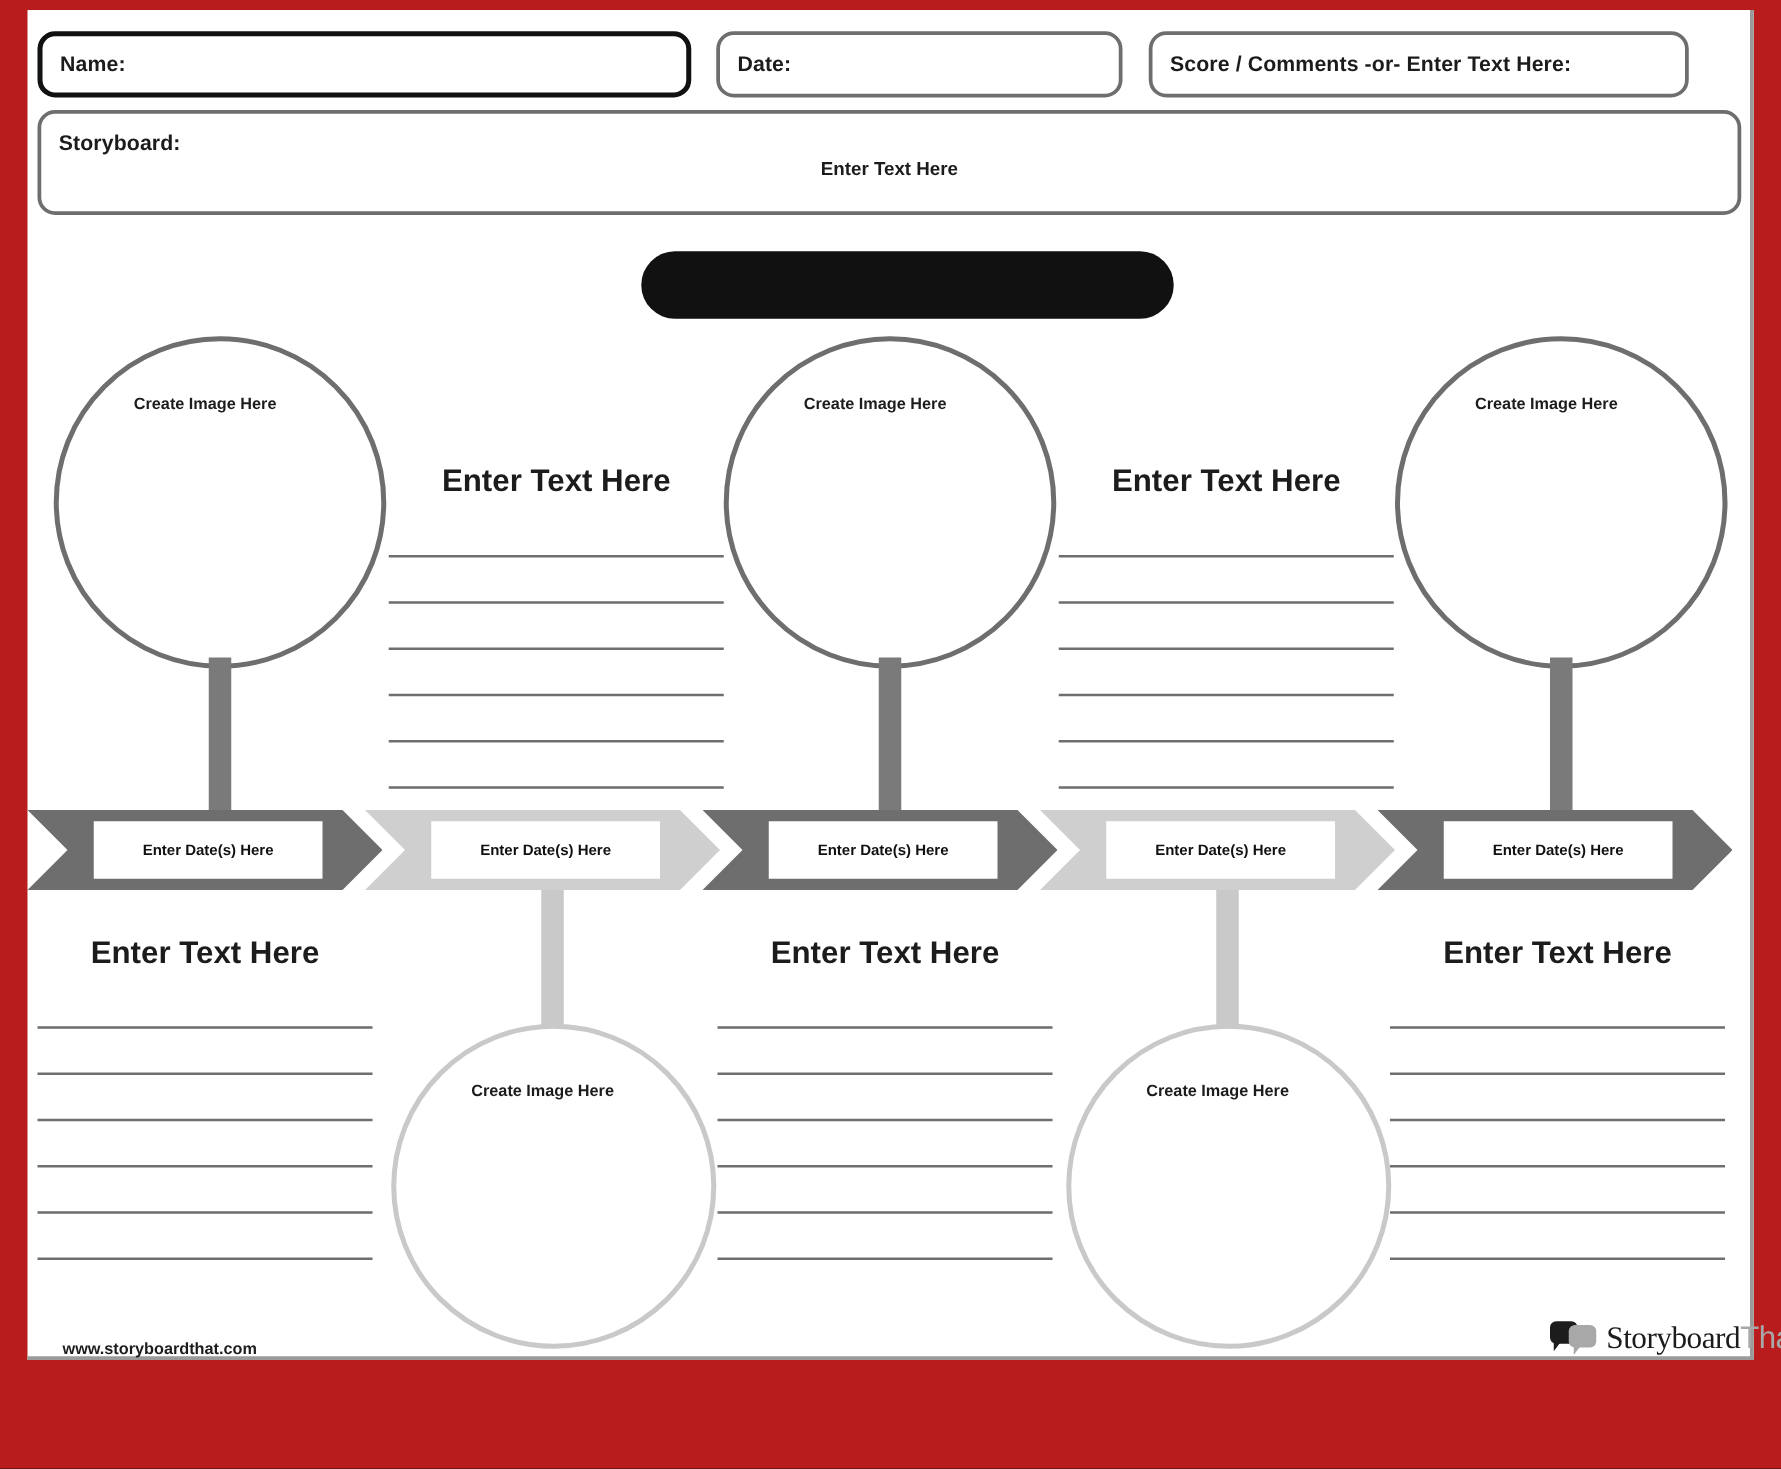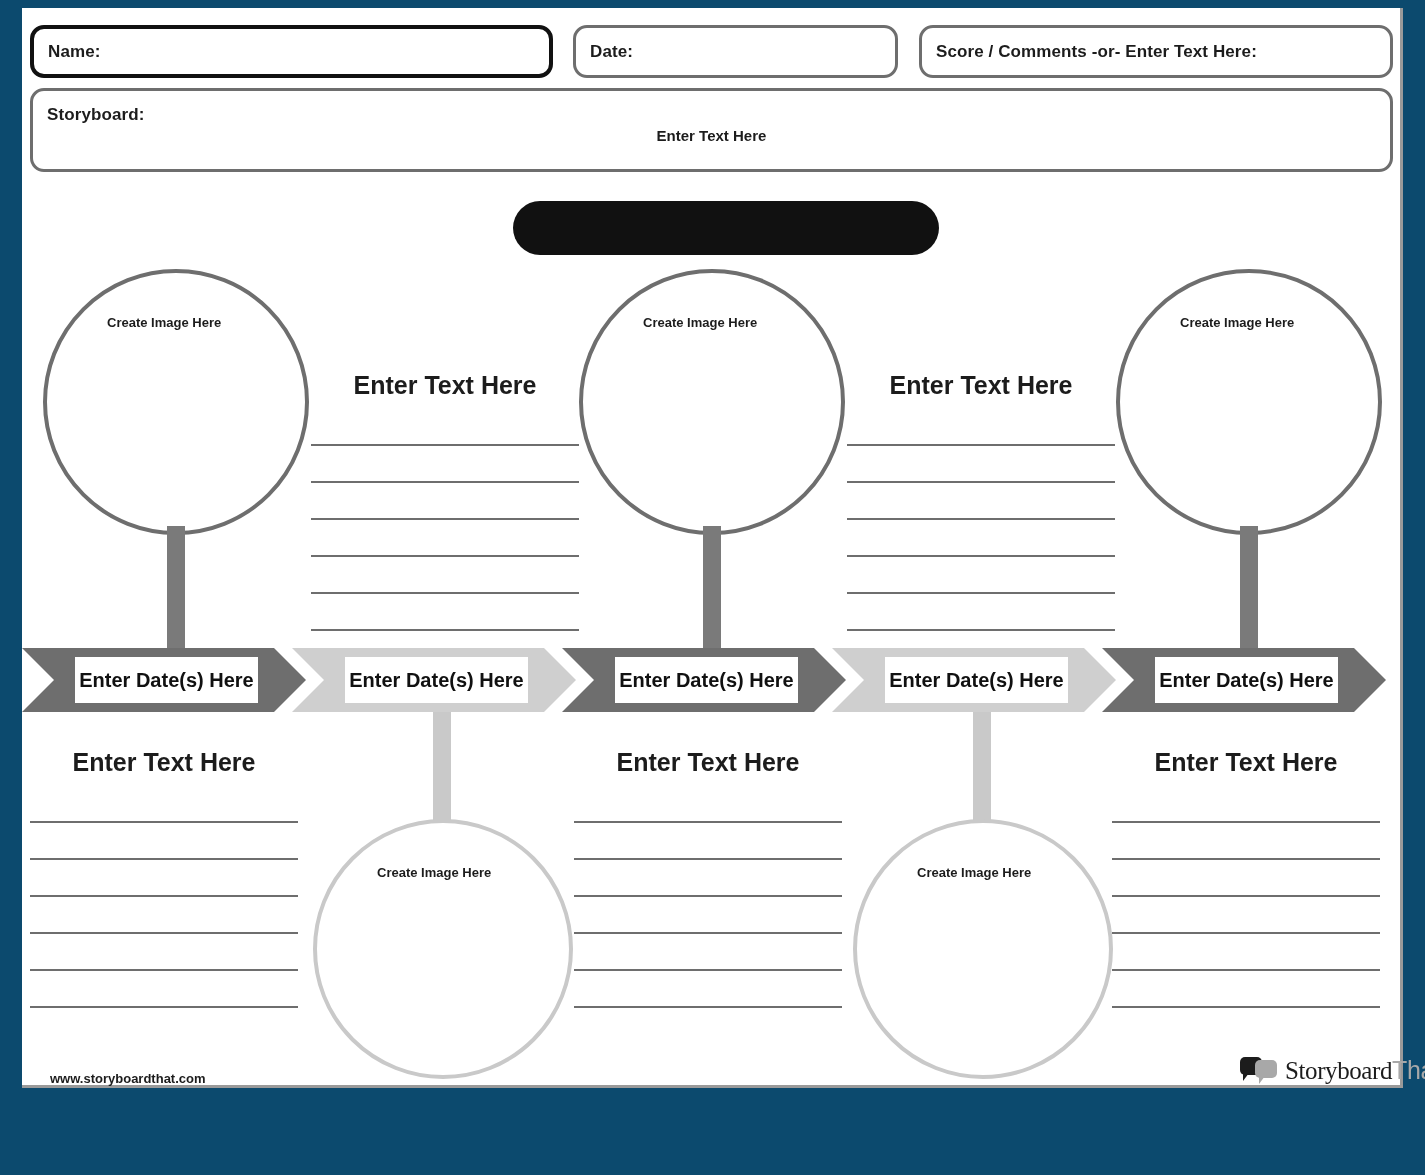--- a/index.html
+++ b/index.html
@@ -5,21 +5,21 @@
   html, body {
     margin: 0;
     padding: 0;
     background: #000000;
     font-family: "Liberation Sans", sans-serif;
   }
   #root {
     position: relative;
     width: 1425px;
     height: 1175px;
-    background: #0c4a6e;
+    background: #b91c1c;
     overflow: hidden;
   }
   
   #sheet {
     position: absolute;
     left: 22px;
     top: 8px;
     width: 1381px;
     height: 1080px;
     background: #ffffff;
@@ -161,21 +161,21 @@
   .chevron.dark  { background: #6e6e6e; }
   .chevron.light { background: #cfcfcf; }
   .chev-label {
     position: absolute;
     top: 9px;
     height: 46px;
     background: #ffffff;
     display: flex;
     align-items: center;
     justify-content: center;
-    font-size: 20px;
+    font-size: 12px;
     font-weight: bold;
     color: #111111;
     white-space: nowrap;
   }
 
   
   #site-url {
     position: absolute;
     left: 28px;
     top: 1063px;
@@ -233,21 +233,21 @@
   <div id="sheet">
 
     <div class="field-box strong" style="left:8px; top:17px; width:523px; height:53px;">
       <span class="field-label">Name:</span>
     </div>
 
     <div class="field-box soft" style="left:551px; top:17px; width:325px; height:53px;">
       <span class="field-label">Date:</span>
     </div>
 
-    <div class="field-box soft" style="left:897px; top:17px; width:474px; height:53px;">
+    <div class="field-box soft" style="left:897px; top:17px; width:432px; height:53px;">
       <span class="field-label">Score / Comments -or- Enter Text Here:</span>
     </div>
 
     <div class="field-box soft" style="left:8px; top:80px; width:1363px; height:84px;">
       <span class="field-label topaligned">Storyboard:</span>
       <span class="dir-entry">Enter Text Here</span>
     </div>
 
     <div id="title-wrap">
       <div id="title-shadow"></div>

